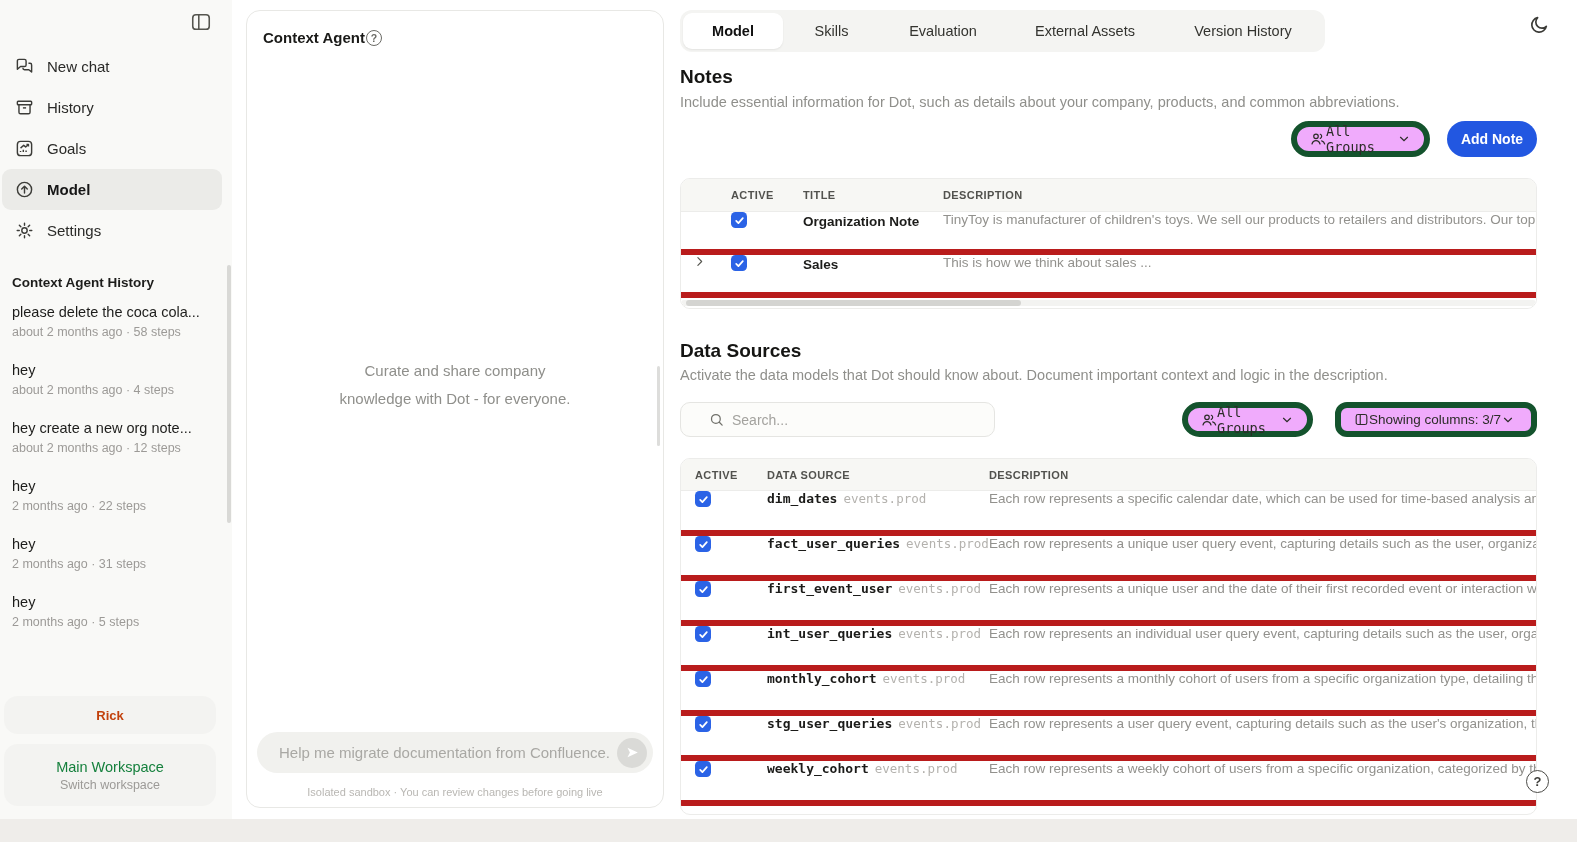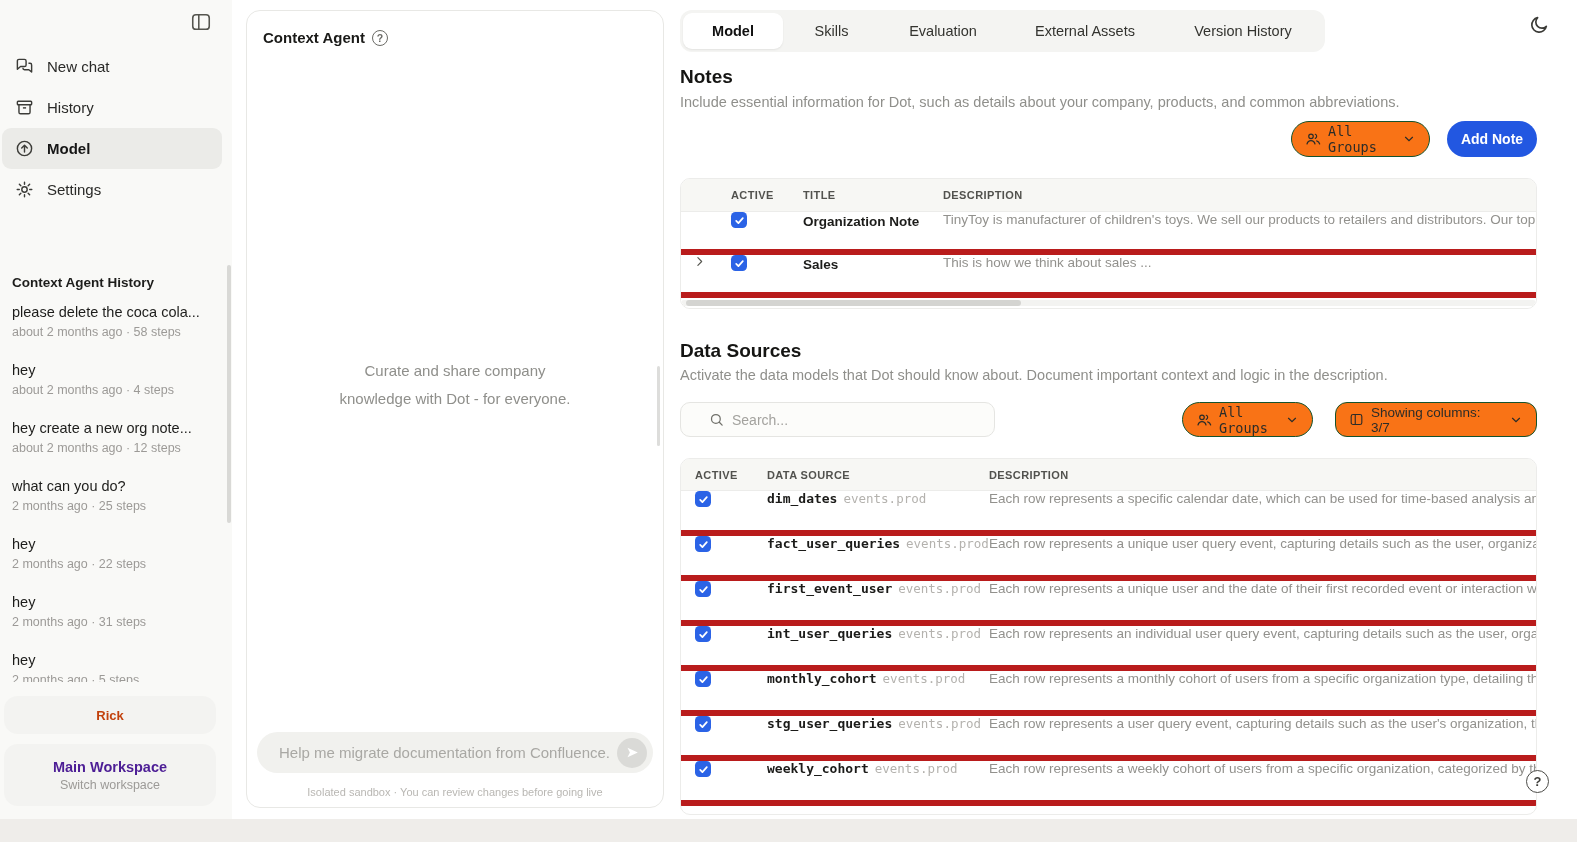--- a/index.html
+++ b/index.html
@@ -16,47 +16,47 @@
   .nicon { width:20px; height:20px; display:flex; align-items:center; justify-content:center; color:#3c3c38; }
   .hist-head { position:absolute; left:12px; top:275px; font-size:13.5px; font-weight:700; color:#1d1d1b; }
   .hist-list { position:absolute; left:12px; top:303px; width:200px; height:379px; overflow:hidden; }
   .hist-item { height:58px; cursor:pointer; }
   .ht { font-size:14.5px; color:#1d1d1b; line-height:19px; white-space:nowrap; overflow:hidden; }
   .hm { font-size:12.5px; color:#9c9a97; line-height:17px; margin-top:2px; white-space:nowrap; overflow:hidden; }
   .sb-scroll { position:absolute; left:227px; top:265px; width:4px; height:258px; background:#d9d9d6; border-radius:2px; }
   .card { position:absolute; left:4px; width:212px; background:#f3f3f1; border-radius:14px; display:flex; flex-direction:column; align-items:center; justify-content:center; cursor:pointer; }
   .user-card { top:696px; height:38px; font-size:13px; font-weight:700; color:#c2410c;align-items:center; }
   .ws-card { top:744px; height:62px; }
-  .ws-name { font-size:14.5px; font-weight:700; color:#4c1d95; }
+  .ws-name { font-size:14.5px; font-weight:400; color:#15803d; }
   .ws-sub { font-size:12.5px; color:#9c9a97; margin-top:3px; }
 
   
   #agent-panel { position:absolute; left:246px; top:10px; width:418px; height:798px; background:#fff; border:1px solid #e8e8e5; border-radius:14px; }
-  .ap-head { position:absolute; left:16px; top:18px; display:flex; align-items:center; gap:7px; font-size:15px; font-weight:700; color:#1a1a18;justify-content:center; }
+  .ap-head { position:absolute; left:16px; top:18px; display:flex; align-items:center; gap:1px; font-size:15px; font-weight:700; color:#1a1a18;justify-content:center; }
   .qcircle { display:inline-flex; width:16px; height:16px; border:1.4px solid #6b6b66; border-radius:50%; align-items:center; justify-content:center; font-size:10.5px; font-weight:700; color:#6b6b66; }
   .ap-empty { position:absolute; left:50%; top:346px; transform:translateX(-50%); width:236px; text-align:center; font-size:15px; line-height:28px; color:#8f8f8b; }
   .ap-scroll { position:absolute; right:3px; top:355px; width:3px; height:80px; background:#dddddb; border-radius:2px; }
   .ap-inputwrap { position:absolute; left:10px; top:721px; width:396px; height:41px; background:#f1f1ee; border-radius:21px; display:flex; align-items:center; }
   .ap-input { flex:1; border:none; background:transparent; outline:none; padding:0 8px 0 22px; font-size:15px; color:#333; font-family:"Liberation Sans", sans-serif; }
   .ap-input::placeholder { color:#a9a8a4; }
   .ap-send { width:30px; height:30px; margin-right:6px; border:none; border-radius:50%; background:#dadad7; display:flex; align-items:center; justify-content:center; cursor:pointer; flex:0 0 auto; }
   .ap-foot { position:absolute; left:0; top:775px; width:100%; text-align:center; font-size:11px; color:#b9b7b3; }
 
   
   #main { position:absolute; left:680px; top:0; width:897px; height:842px; }
   .tabs { position:absolute; left:0; top:10px; width:645px; height:42px; background:#f4f4f2; border-radius:12px; display:flex; align-items:center; padding:3px; }
   .tab { height:36px; display:flex; align-items:center; justify-content:center; font-size:14.5px; color:#33332f; border-radius:9px; cursor:pointer; }
   .tab.active { background:#fff; font-weight:700; color:#111; box-shadow:0 1px 2px rgba(0,0,0,.07); }
   .t0{width:100px}.t1{width:97px}.t2{width:126px}.t3{width:158px}.t4{width:158px}
   .moon-btn { position:absolute; left:848px; top:12px; width:26px; height:26px; border:none; background:none; color:#3a3a36; cursor:pointer; }
   .sec-title { font-size:19px; font-weight:700; color:#151513; position:absolute; left:0; }
   .sec-desc { font-size:14.5px; color:#8f8f8b; position:absolute; left:0; }
   #notes-title { top:66px; }
   #notes-desc { top:94px; }
-  .pill { position:absolute; height:36px; border:1px solid #14532d; background:#f97316; border-radius:18px; display:flex; align-items:center; gap:7px; padding:0 13px; cursor:pointer; color:#2c2c28; }
+  .pill { position:absolute; height:36px; border:6px solid #14532d; background:#f0abfc; border-radius:18px; display:flex; align-items:center; padding:0 13px; cursor:pointer; color:#2c2c28; }
   .pill .plabel { font-size:13.5px; color:#2c2c28; }
   #groups1 { left:611px; top:121px; width:139px; }
   .addnote { position:absolute; left:767px; top:121px; width:90px; height:36px; border:none; border-radius:18px; background:#2257e1; color:#fff; font-size:14px; font-weight:700; cursor:pointer; font-family:"Liberation Sans", sans-serif; }
 
   .table { position:absolute; left:0; width:857px; border:1px solid #ececea; border-radius:10px; overflow:hidden; background:#fff; }
   #notes-table { top:178px; }
   #ds-table { top:458px; height:357px; }
   .thead { display:flex; align-items:center; background:#f7f7f4; border-bottom:1px solid #ececea; font-size:11px; font-weight:700; letter-spacing:.4px; color:#52524e; }
   #notes-table .thead { height:33px; }
   #ds-table .thead { height:32px; }
@@ -115,20 +115,31 @@
       <div class="nav-item">
         <span class="nicon">
           <svg width="19" height="19" viewBox="0 0 24 24" fill="none" stroke="currentColor" stroke-width="1.8" stroke-linejoin="round">
               <rect x="3" y="4" width="18" height="4.5" rx="1"></rect>
               <path d="M5 8.5V18a2 2 0 0 0 2 2h10a2 2 0 0 0 2-2V8.5"></path>
               <line x1="10" y1="12.5" x2="14" y2="12.5"></line>
             </svg>
         </span>
         <span>History</span>
       </div>
+      <div class="nav-item">
+        <span class="nicon">
+          <svg width="19" height="19" viewBox="0 0 24 24" fill="none" stroke="currentColor" stroke-width="1.8" stroke-linejoin="round">
+              <rect x="3" y="3" width="18" height="18" rx="4"></rect>
+              <path d="M7 16.5v-1.5M10.5 16.5v-3M14 16.5v-2"></path>
+              <path d="M7 11.5l4-3.5 2.5 2 3.5-3"></path>
+              <path d="M14.5 7h2.5v2.5"></path>
+            </svg>
+        </span>
+        <span>Goals</span>
+      </div>
       <div class="nav-item active">
         <span class="nicon">
           <svg width="19" height="19" viewBox="0 0 24 24" fill="none" stroke="currentColor" stroke-width="1.8" stroke-linecap="round" stroke-linejoin="round">
               <circle cx="12" cy="12" r="9"></circle>
               <path d="M12 16.5v-8M8.5 11.5 12 8l3.5 3.5"></path>
             </svg>
         </span>
         <span>Model</span>
       </div>
       <div class="nav-item">
@@ -149,24 +160,20 @@
         <div class="ht">please delete the coca cola...</div>
         <div class="hm">about 2 months ago · 58 steps</div>
       </div>
       <div class="hist-item">
         <div class="ht">hey</div>
         <div class="hm">about 2 months ago · 4 steps</div>
       </div>
       <div class="hist-item">
         <div class="ht">hey create a new org note...</div>
         <div class="hm">about 2 months ago · 12 steps</div>
-      </div>
-      <div class="hist-item">
-        <div class="ht">what can you do?</div>
-        <div class="hm">2 months ago · 25 steps</div>
       </div>
       <div class="hist-item">
         <div class="ht">hey</div>
         <div class="hm">2 months ago · 22 steps</div>
       </div>
       <div class="hist-item">
         <div class="ht">hey</div>
         <div class="hm">2 months ago · 31 steps</div>
       </div>
       <div class="hist-item">

